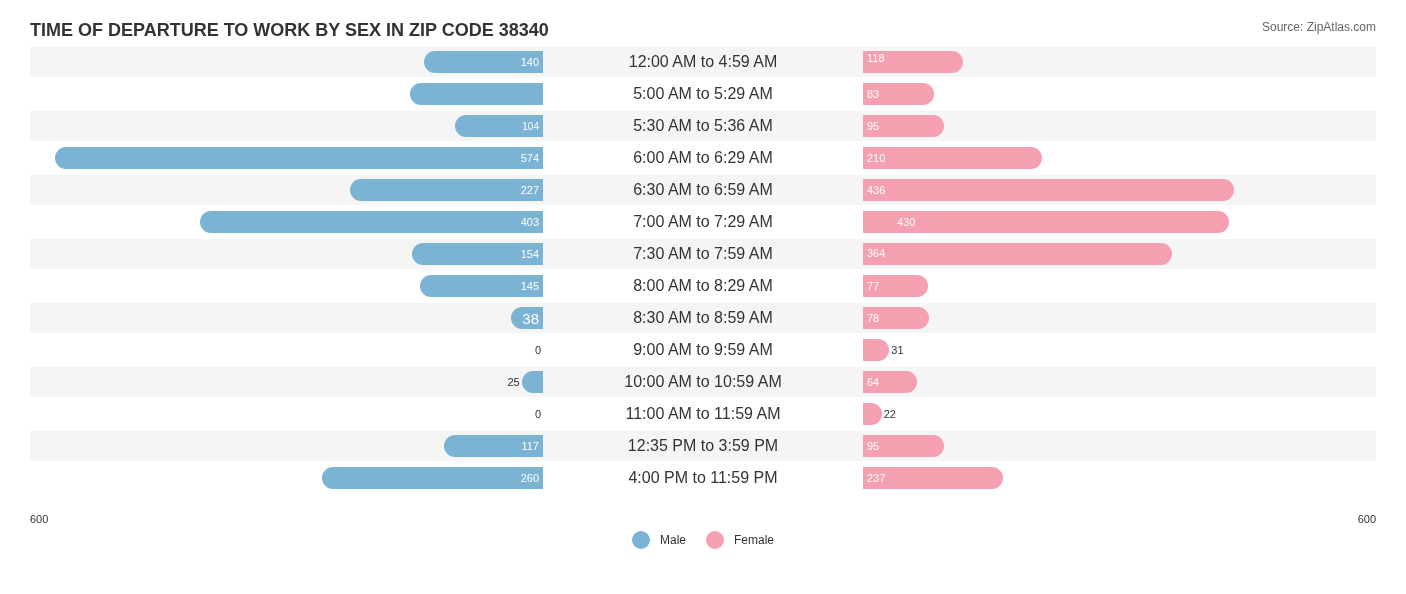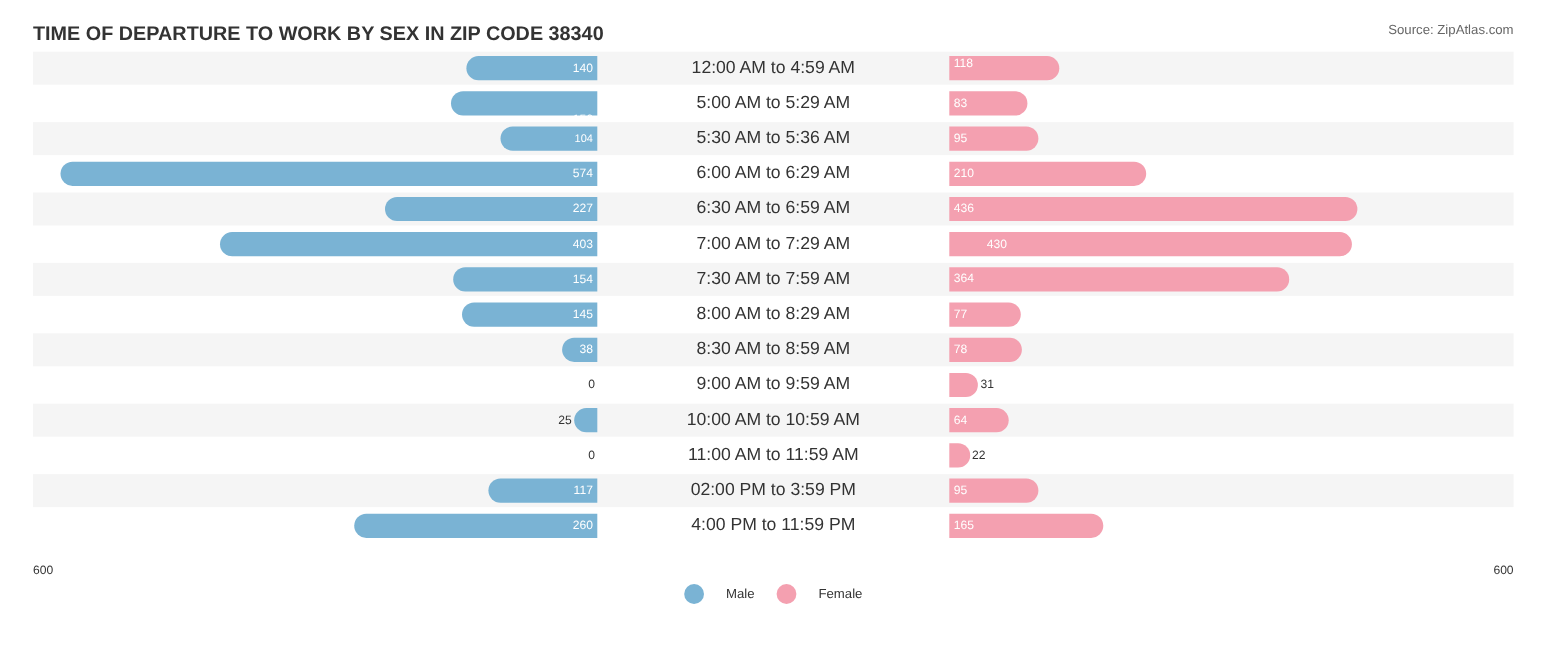--- a/index.html
+++ b/index.html
@@ -77,21 +77,21 @@
     .legend {
       display: flex;
       justify-content: center;
       align-items: center;
       gap: 20px;
       margin-top: 6px;
     }
     .legend-item {
       display: flex;
       align-items: center;
-      gap: 20px;
+      gap: 10px;
       font-size: 12px;
       color: #333;
     }
     .legend-box {
       width: 18px;
       height: 18px;
       border-radius: 50%;
     }
     .axis-labels {
       display: flex;
@@ -163,21 +163,21 @@
         <div class="bar-left" style="width: 123.25px; right: calc(50% + 160px);"></div>
         <div class="bar-right" style="width: 65.45px; left: calc(50% + 160px);"></div>
         <div class="label-center">8:00 AM to 8:29 AM</div>
         <div style="position: absolute; height: 22px; top: 4px; display: flex; align-items: center; font-size: 11px; font-weight: 500; color: rgb(255, 255, 255); right: calc(50% + 164px);">145</div>
         <div style="position: absolute; height: 22px; top: 4px; display: flex; align-items: center; font-size: 11px; font-weight: 500; color: rgb(255, 255, 255); left: calc(50% + 164px);">77</div>
       </div>
       <div class="row">
         <div class="bar-left" style="width: 32.3px; right: calc(50% + 160px);"></div>
         <div class="bar-right" style="width: 66.3px; left: calc(50% + 160px);"></div>
         <div class="label-center">8:30 AM to 8:59 AM</div>
-        <div style="position: absolute; height: 22px; top: 4px; display: flex; align-items: center; font-size: 11px; font-weight: 500; color: rgb(255, 255, 255); right: calc(50% + 164px);">38</div>
+        <div style="position: absolute; height: 22px; top: 4px; display: flex; align-items: center; font-size: 15px; font-weight: 500; color: rgb(255, 255, 255); right: calc(50% + 164px);">38</div>
         <div style="position: absolute; height: 22px; top: 4px; display: flex; align-items: center; font-size: 11px; font-weight: 500; color: rgb(255, 255, 255); left: calc(50% + 164px);">78</div>
       </div>
       <div class="row">
         <div class="bar-left" style="width: 0px; right: calc(50% + 160px);"></div>
         <div class="bar-right" style="width: 26.35px; left: calc(50% + 160px);"></div>
         <div class="label-center">9:00 AM to 9:59 AM</div>
         <div style="position: absolute; height: 22px; top: 4px; display: flex; align-items: center; font-size: 11px; font-weight: 500; color: rgb(51, 51, 51); right: calc(50% + 162px);">0</div>
         <div style="position: absolute; height: 22px; top: 4px; display: flex; align-items: center; font-size: 11px; font-weight: 500; color: rgb(51, 51, 51); left: calc(50% + 188.35px);">31</div>
       </div>
       <div class="row">
@@ -190,30 +190,30 @@
       <div class="row">
         <div class="bar-left" style="width: 0px; right: calc(50% + 160px);"></div>
         <div class="bar-right" style="width: 18.7px; left: calc(50% + 160px);"></div>
         <div class="label-center">11:00 AM to 11:59 AM</div>
         <div style="position: absolute; height: 22px; top: 4px; display: flex; align-items: center; font-size: 11px; font-weight: 500; color: rgb(51, 51, 51); right: calc(50% + 162px);">0</div>
         <div style="position: absolute; height: 22px; top: 4px; display: flex; align-items: center; font-size: 11px; font-weight: 500; color: rgb(51, 51, 51); left: calc(50% + 180.7px);">22</div>
       </div>
       <div class="row">
         <div class="bar-left" style="width: 99.45px; right: calc(50% + 160px);"></div>
         <div class="bar-right" style="width: 80.75px; left: calc(50% + 160px);"></div>
-        <div class="label-center">02:00 PM to 3:59 PM</div>
+        <div class="label-center">12:35 PM to 3:59 PM</div>
         <div style="position: absolute; height: 22px; top: 4px; display: flex; align-items: center; font-size: 11px; font-weight: 500; color: rgb(255, 255, 255); right: calc(50% + 164px); text-align: right;">117</div>
         <div style="position: absolute; height: 22px; top: 4px; display: flex; align-items: center; font-size: 11px; font-weight: 500; color: rgb(255, 255, 255); left: calc(50% + 164px);">95</div>
       </div>
       <div class="row">
         <div class="bar-left" style="width: 221px; right: calc(50% + 160px);"></div>
         <div class="bar-right" style="width: 140.25px; left: calc(50% + 160px);"></div>
         <div class="label-center">4:00 PM to 11:59 PM</div>
         <div style="position: absolute; height: 22px; top: 4px; display: flex; align-items: center; font-size: 11px; font-weight: 500; color: rgb(255, 255, 255); right: calc(50% + 164px);">260</div>
-        <div style="position: absolute; height: 22px; top: 4px; display: flex; align-items: center; font-size: 11px; font-weight: 500; color: rgb(255, 255, 255); left: calc(50% + 164px);">165</div>
+        <div style="position: absolute; height: 22px; top: 4px; display: flex; align-items: center; font-size: 11px; font-weight: 500; color: rgb(255, 255, 255); left: calc(50% + 164px);">237</div>
       </div>
     </div>
 
   <div class="axis-labels">
     <span>600</span>
     <span>600</span>
   </div>
 
   <div class="legend">
     <div class="legend-item">

